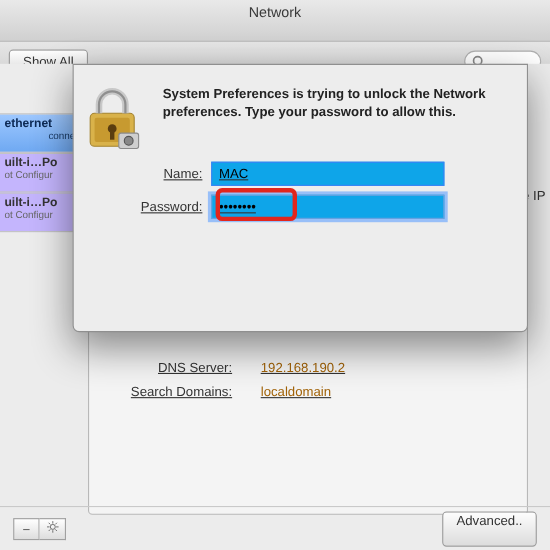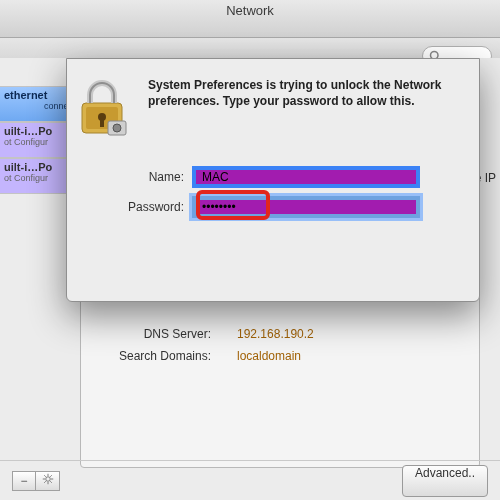--- a/index.html
+++ b/index.html
@@ -56,39 +56,39 @@
     overflow:hidden;
   }
   .search-wrap svg { flex:none; }
   
   .pane {
     position: absolute;
     left: 0; right: 0; top: 58px; bottom: 0;
     background: #ececec;
   }
   .left-col {
-    position:absolute; left:0; top:28px; width:70px;
+    position:absolute; left:0; top:45px; width:70px;
   }
   .svc {
     border:1px solid #c4c4c4; border-left:none;
     height:36px; padding:2px 4px; font-size:10px;
     background: #c4b5fd;
   }
   .svc.sel { background: linear-gradient(#9ec8ff,#6fa9f2); color:#0d2a55;}
   .svc .nm { font-size:11px; font-weight:bold; white-space:nowrap; overflow:hidden;}
   .svc .st { font-size:9px; color:#666; }
   .svc.sel .st { color:#1a3b66;margin-left:40px; }
   .content-box {
     position:absolute;
     left:80px; right:20px; top:30px; height:380px;
     border:1px solid #b8b8b8;
     border-radius:4px;
     background:#f4f4f4;
   }
-  .pair { display:flex; align-items:flex-end; margin:8px 0; }
+  .pair { display:flex; align-items:flex-end; margin:8px 0;text-decoration:underline; }
   .pair .lbl { width:140px; text-align:right; padding-right:10px; color:#333; font-size:12px;}
   .pair .val { color:#a16207; font-size:12px;margin-left:16px;}
   .bottom-bar {
     position:absolute; left:0; right:0; bottom:0; height:40px;
     border-top:1px solid #c9c9c9;
     display:flex; align-items:center;
     padding:0 12px;
   }
   .mini-btn {
     width:24px; height:20px; border:1px solid #a0a0a0;
@@ -111,27 +111,27 @@
     width:414px; height:244px;
     background:#ededed;
     border:1px solid #8f8f8f;
     border-radius:0 0 6px 6px;
     box-shadow: 0 14px 36px rgba(0,0,0,.45);
     padding: 18px 22px 16px 5px;
   }
   .dialog-top { display:flex; gap:16px; }
   .lock { width:60px; height:60px; flex:none; position:relative; }
   .msg { font-size:12px; font-weight:bold; line-height:16px; color:#222; }
-  .fields { margin-top:29px; }
+  .fields { margin-top:10px;text-decoration:underline; }
   .frow { display:flex; align-items:center; margin:8px 0; }
   .frow .flabel { width:120px; text-align:right; padding-right:8px; font-size:12px; color:#333;}
   .tinput {
-    width:228px; height:22px;
-    border:4px solid #3b82f6;
-    background:#a21caf;
+    width:212px; height:22px;
+    border:1px solid #3b82f6;
+    background:#0ea5e9;
     padding:0 6px;
     font-size:12px;
     font-family:inherit;
     outline:none;
   }
   .tinput.focus {
     box-shadow: 0 0 0 3px rgba(95,160,255,.6);
     border-color:#6ea2e0;
   }
   .btnrow {
@@ -166,20 +166,21 @@
 </style>
 </head>
 <body>
 
 <div class="titlebar">
   <span>Network</span>
 </div>
 
 <div class="toolbar">
 
+  <div class="tool-btn">Show All</div>
   <div class="spacer"></div>
   <div class="search-wrap">
     <svg width="12" height="12" viewBox="0 0 16 16">
         <circle cx="7" cy="7" r="5" fill="none" stroke="#888" stroke-width="2"></circle>
         <line x1="11" y1="11" x2="15" y2="15" stroke="#888" stroke-width="2"></line>
       </svg>
   </div>
 </div>
 
 <div class="pane">

